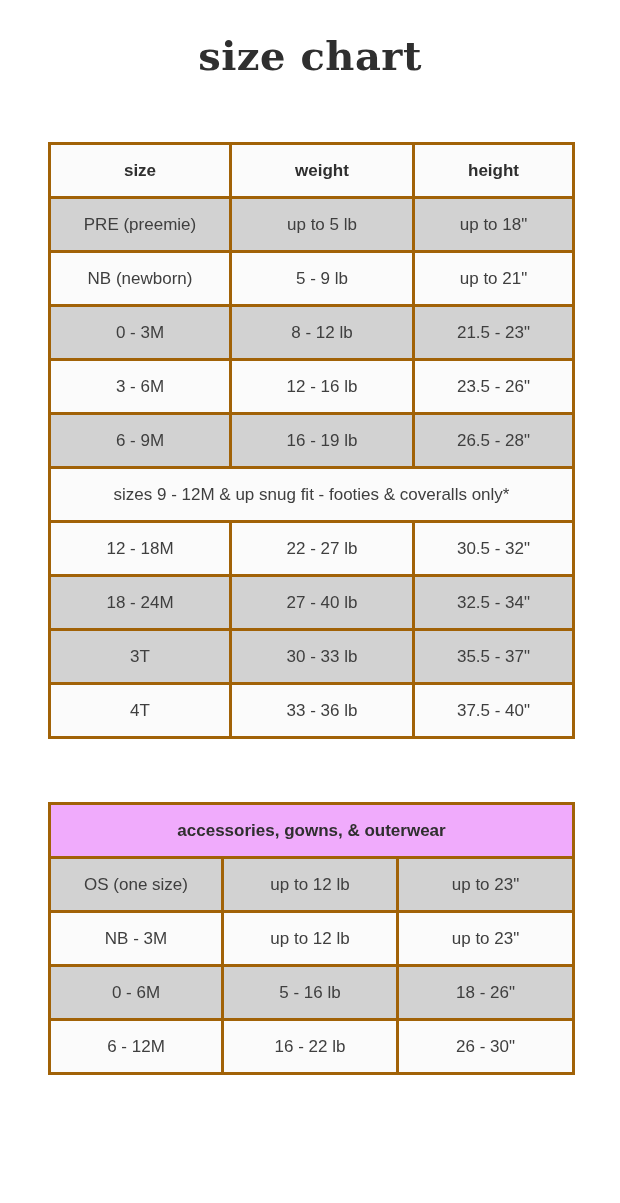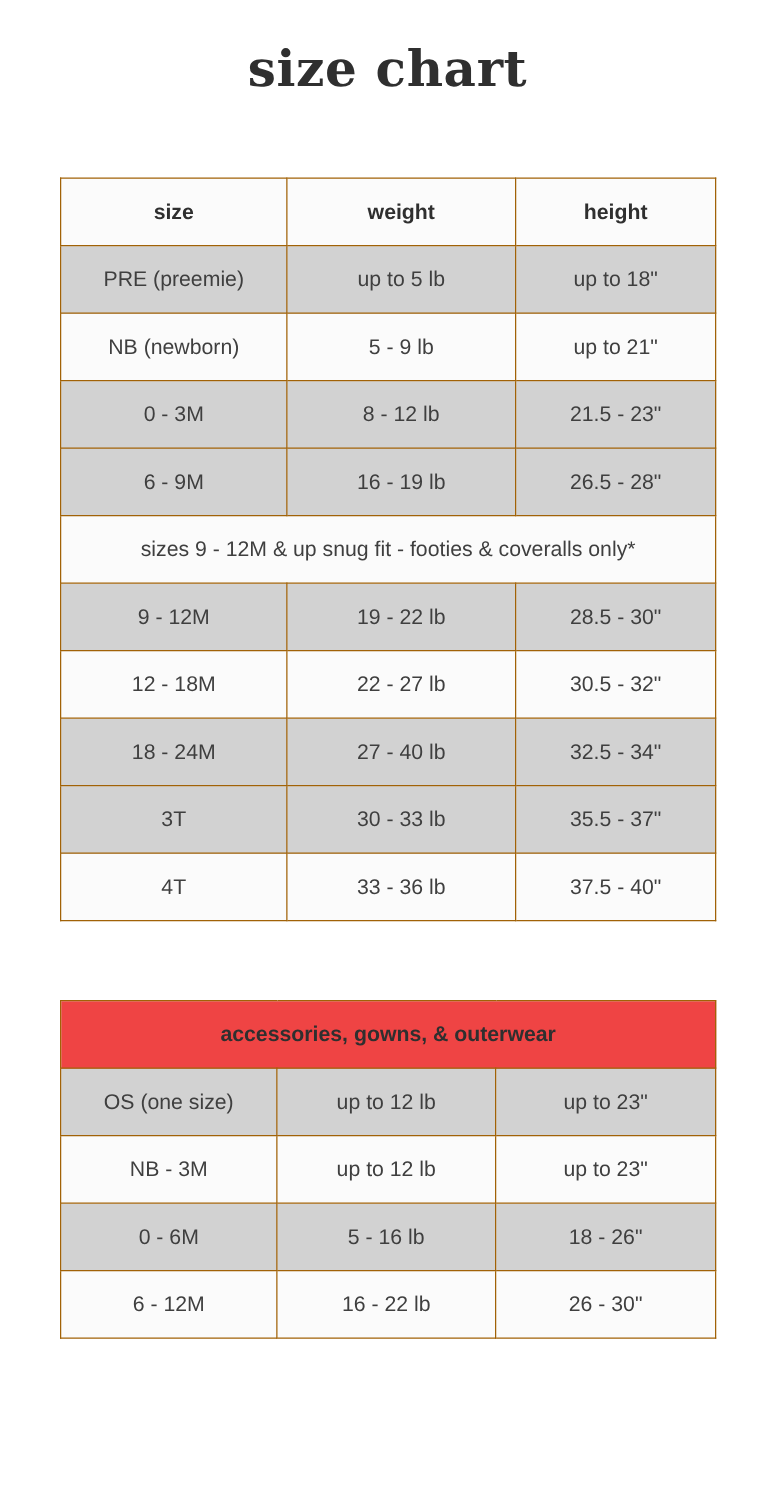--- a/index.html
+++ b/index.html
@@ -37,21 +37,21 @@
   }
   .table-wrap.main { margin-top: 53px; }
   .table-wrap.secondary { margin-top: 63px; }
 
   table {
     border-collapse: collapse;
     width: 524px;
     table-layout: fixed;
   }
   table td, table th {
-    border: 1px solid #a16207;
+    border: 3px solid #a16207;
     text-align: center;
     vertical-align: middle;
     font-size: 17px;
     font-weight: 400;
     color: #3f3f3f;
     padding: 0;
     height: 54px;
     box-sizing: border-box;
   }
   .row-light td, .row-light th { background: #fbfbfb; }
@@ -61,21 +61,21 @@
     font-size: 17px;
     background: #fbfbfb;
     color: #2f2f2f;
   }
   .note td {
     background: #fbfbfb;
     font-size: 17px;
     height: 54px;
   }
   .subhdr td {
-    background: #ef4444;
+    background: #f0abfc;
     font-weight: 700;
     font-size: 17px;
     color: #2f2f2f;
     height: 54px;
   }
   .col1 { width: 181px; }
   .col2 { width: 183px; }
   .col3 { width: 160px; }
   .col1b { width: 173px; }
   .col2b { width: 175px; }
@@ -110,35 +110,35 @@
         <tr class="row-light">
           <td>NB (newborn)</td>
           <td>5 - 9 lb</td>
           <td>up to 21"</td>
         </tr>
         <tr class="row-dark">
           <td>0 - 3M</td>
           <td>8 - 12 lb</td>
           <td>21.5 - 23"</td>
         </tr>
+        <tr class="row-light">
+          <td>3 - 6M</td>
+          <td>12 - 16 lb</td>
+          <td>23.5 - 26"</td>
+        </tr>
         <tr class="row-dark">
           <td>6 - 9M</td>
           <td>16 - 19 lb</td>
           <td>26.5 - 28"</td>
         </tr>
 
         <tr class="note">
           <td colspan="3">sizes 9 - 12M &amp; up snug fit - footies &amp; coveralls only*</td>
         </tr>
 
-        <tr class="row-dark">
-          <td>9 - 12M</td>
-          <td>19 - 22 lb</td>
-          <td>28.5 - 30"</td>
-        </tr>
         <tr class="row-light">
           <td>12 - 18M</td>
           <td>22 - 27 lb</td>
           <td>30.5 - 32"</td>
         </tr>
         <tr class="row-dark">
           <td>18 - 24M</td>
           <td>27 - 40 lb</td>
           <td>32.5 - 34"</td>
         </tr>

